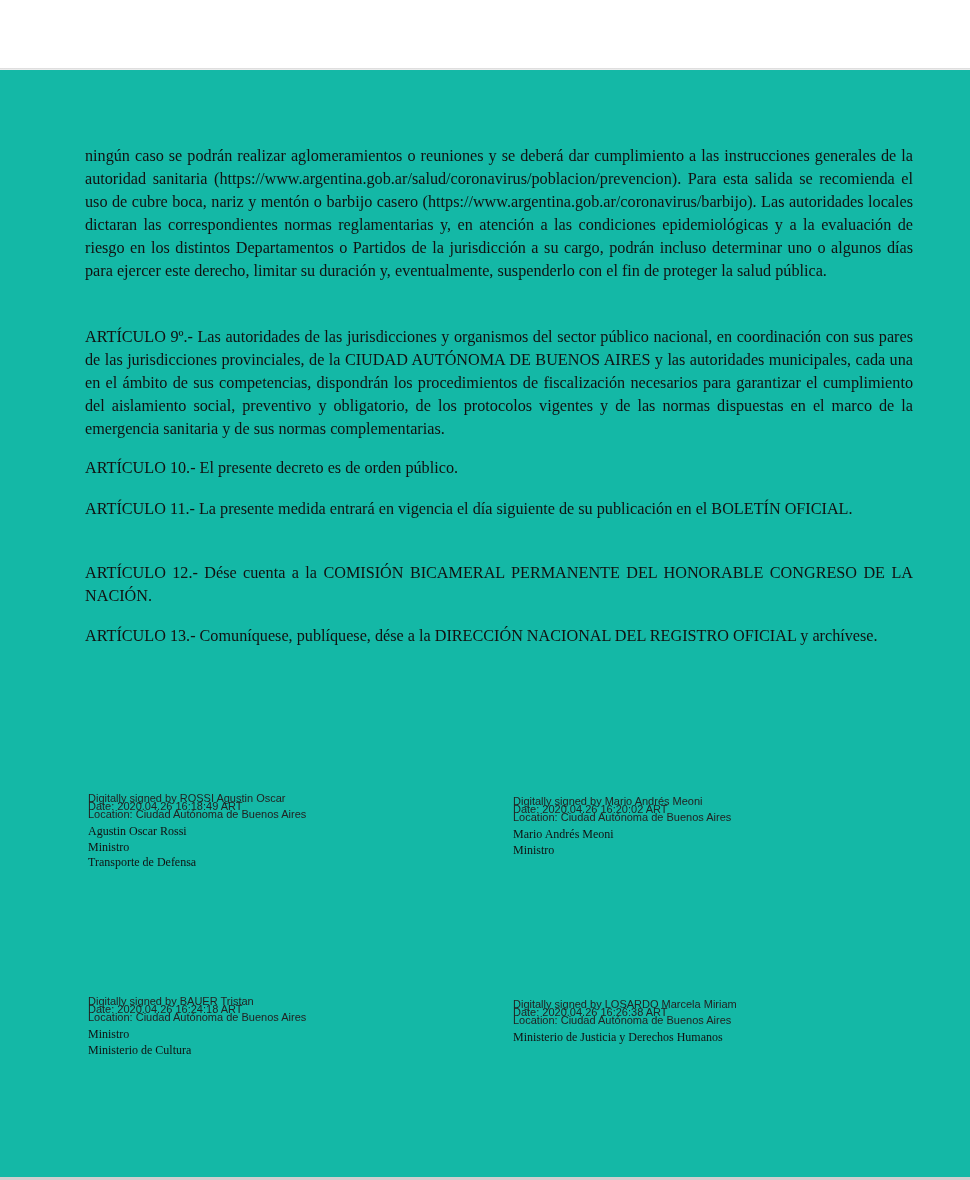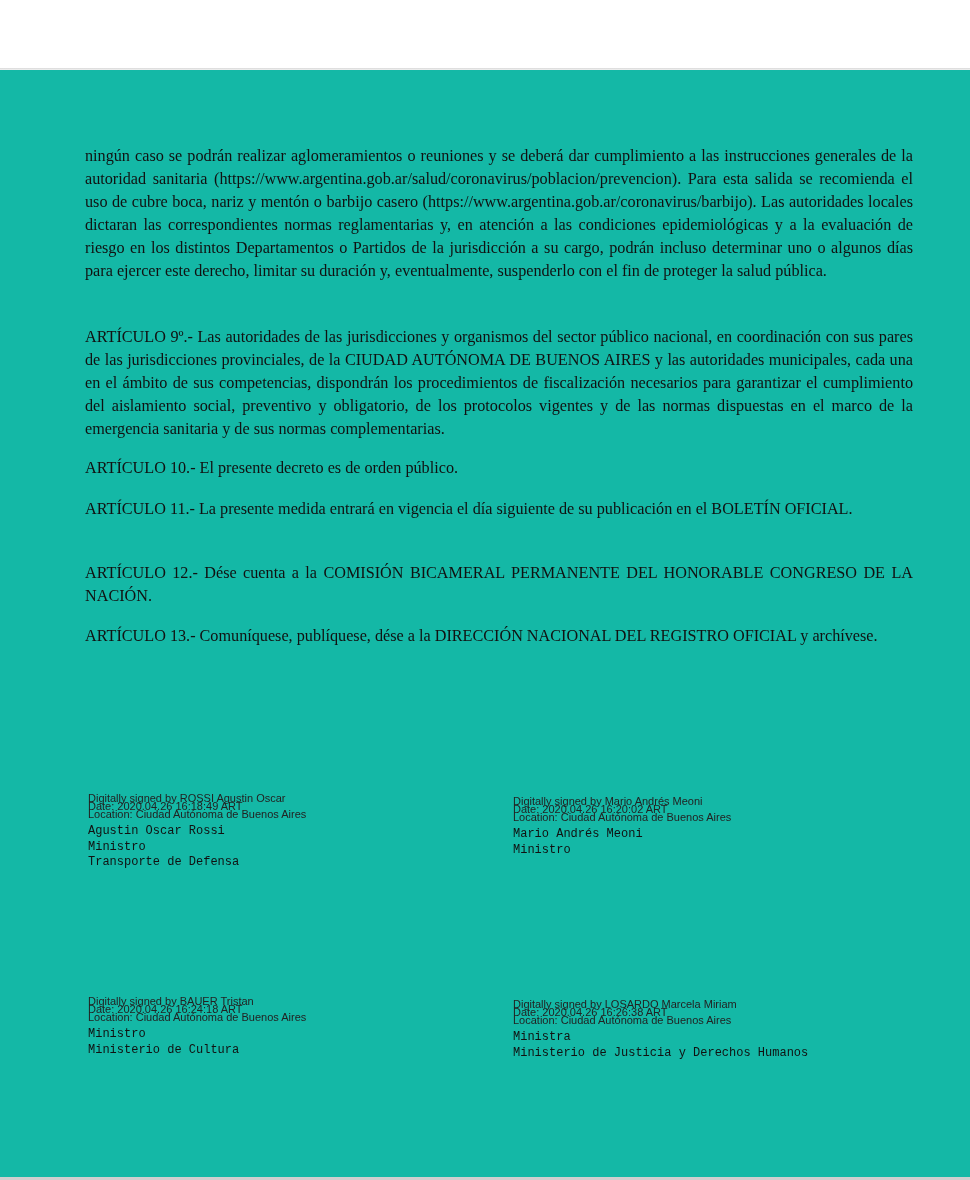--- a/index.html
+++ b/index.html
@@ -64,21 +64,21 @@
     }
     .sig-meta {
       font-family: "Liberation Sans", sans-serif;
       font-size: 11px;
       line-height: 8px;
       color: #222;
       margin-bottom: 6px;
     }
     .sig-meta div { white-space: nowrap; }
     .sig-name, .sig-role, .sig-ministry {
-      font-family: Liberation Mono, monospace;
+      font-family: Liberation Serif, serif;
       font-size: 12px;
       line-height: 15.5px;
       color: #111;
       white-space: nowrap;
     }
     #sig-1 { left: 88px; top: 724px; }
     #sig-2 { left: 513px; top: 727px; }
     #sig-3 { left: 88px; top: 927px; }
     #sig-4 { left: 513px; top: 930px; }
   </style>
@@ -135,20 +135,19 @@
     <div class="sig-role">Ministro</div>
     <div class="sig-ministry">Ministerio de Cultura</div>
   </div>
 
   <div class="sig" id="sig-4">
     <div class="sig-meta">
       <div>Digitally signed by LOSARDO Marcela Miriam</div>
       <div>Date: 2020.04.26 16:26:38 ART</div>
       <div>Location: Ciudad Autónoma de Buenos Aires</div>
     </div>
-    <div class="sig-role">Ministra</div>
     <div class="sig-ministry">Ministerio de Justicia y Derechos Humanos</div>
   </div>
 </div>
 
 <div class="top-gap"></div>
 <div class="page-edge-top"></div>
 <div class="page-edge-bottom"></div>
 
 </body></html>

